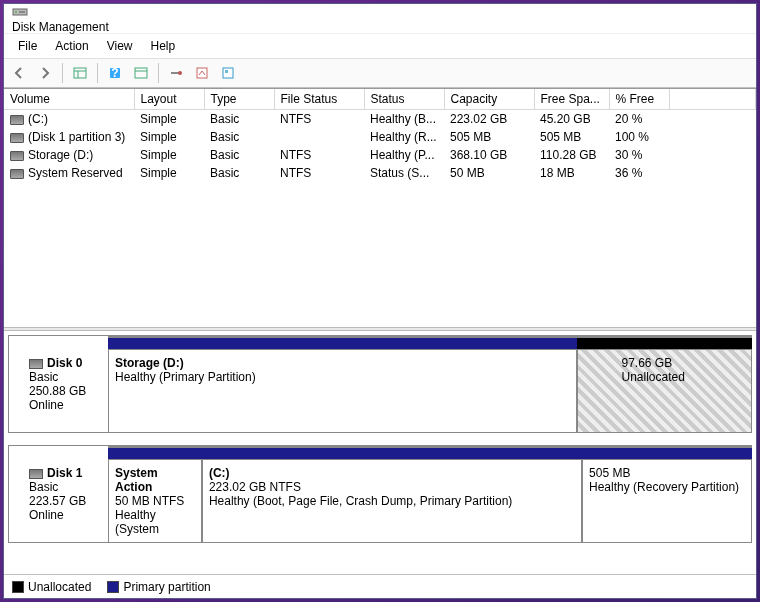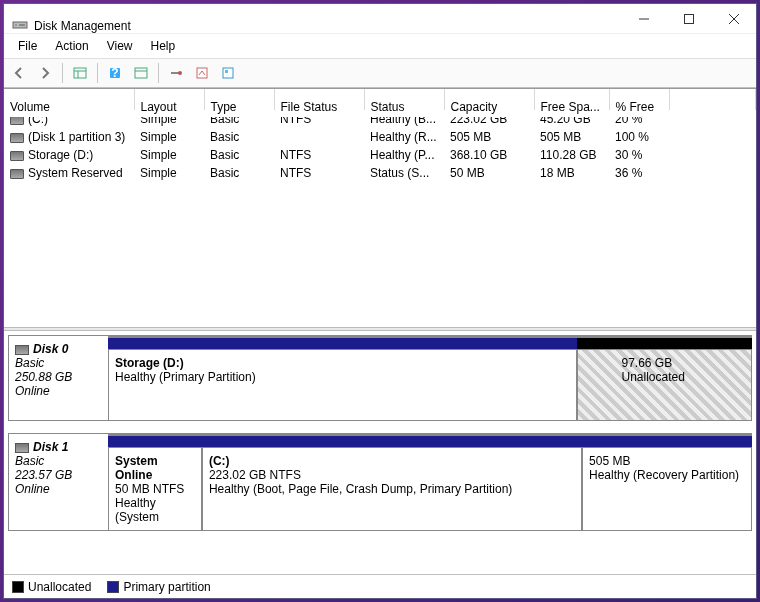--- a/index.html
+++ b/index.html
@@ -1,37 +1,37 @@
 <!DOCTYPE html>
 <html><head>
 <meta charset="utf-8">
 <style>
 * { box-sizing: border-box; margin: 0; padding: 0; font-family: "Segoe UI", Tahoma, sans-serif; font-size: 12px; }
 body { background: linear-gradient(135deg, #6a2c8f, #3b1e6d); width: 760px; height: 602px; overflow: hidden; padding: 3px; }
 .window { background: #fff; width: 100%; height: 100%; display: flex; flex-direction: column; border: 1px solid #5a5a8a; }
-.titlebar { height: 30px; display: flex; align-items: flex-end; padding-left: 8px; background: #fff; border-bottom: 1px solid #eee; }
+.titlebar { height: 30px; display: flex; align-items: flex-start; padding-left: 8px; background: #fff; border-bottom: 1px solid #eee; flex-direction: column; }
 .titlebar .app-icon { width: 16px; height: 16px; margin-right: 6px; display: flex; align-items: center; justify-content: center;}
 .titlebar .title { flex: 1; color: #000; }
 .win-btns { display: flex; height: 100%; }
 .win-btn { width: 45px; display: flex; align-items: center; justify-content: center; color: #555; cursor: default; }
 .menubar { height: 24px; display: flex; align-items: center; padding: 0 6px; gap: 2px; background: #fff; }
 .menu-item { padding: 3px 8px; cursor: default; }
 .toolbar { height: 30px; display: flex; align-items: center; padding: 0 4px; gap: 4px; border-top: 1px solid #e0e0e0; border-bottom: 1px solid #c0c0c0; background: #fafafa; }
 .tbtn { width: 22px; height: 22px; display: flex; align-items: center; justify-content: center; border: 1px solid transparent; cursor: default; }
 .tsep { width: 1px; height: 20px; background: #c8c8c8; margin: 0 2px; }
 .content { flex: 1; display: flex; flex-direction: column; border-top: 1px solid #999; }
 .upper { height: 238px; overflow: auto; background: #fff; }
 .volumes { width: 100%; border-collapse: collapse; }
-.volumes th { text-align: left; font-weight: normal; padding: 3px 6px; border-right: 1px solid #d8d8d8; border-bottom: 1px solid #d8d8d8; background: #fff; white-space: nowrap; position: sticky; top: 8px; }
+.volumes th { text-align: left; font-weight: normal; padding: 3px 6px; border-right: 1px solid #d8d8d8; border-bottom: 1px solid #d8d8d8; background: #fff; white-space: nowrap; position: sticky; top: 0; }
 .volumes td { padding: 2px 6px; white-space: nowrap; }
 .vol-icon { width: 14px; height: 10px; display: inline-block; background: linear-gradient(#777,#aaa); border: 1px solid #555; border-radius: 1px; margin-right: 4px; vertical-align: middle; }
 .splitter { height: 4px; background: #e8e8e8; border-top: 1px solid #bbb; border-bottom: 1px solid #bbb; cursor: row-resize; }
 .lower { flex: 1; overflow-y: scroll; background: #fff; padding: 4px 4px 10px 4px; }
 .disk-row { display: flex; margin-bottom: 12px; background: #fff; }
-.disk-label { width: 100px; border: 1px solid #888; border-right: none; padding: 6px; background: #fff; font-style: italic; }
+.disk-label { width: 100px; border: 1px solid #888; border-right: none; padding: 20px; background: #fff; }
 .disk-label .dl-name { font-weight: bold; }
 .disk-label .dl-ico { width: 14px; height: 10px; display:inline-block; background: linear-gradient(#777,#aaa); border:1px solid #555; margin-right:4px; vertical-align:middle;}
 .disk-map { flex: 1; display: flex; flex-direction: column; }
 .disk-header { height: 14px; display: flex; }
 .disk-header .hseg { border-top: 3px solid #888; }
 .hseg.primary { background: #1c1c8c; }
 .hseg.unalloc { background: #000; }
 .disk-parts { flex: 1; display: flex; min-height: 72px; }
 .part { border: 1px solid #888; padding: 6px; overflow: hidden; background: #fff; }
 .part.unalloc { background: repeating-linear-gradient(45deg, #eee, #eee 4px, #ccc 4px, #ccc 8px); padding-left: 43px; }
@@ -236,21 +236,21 @@
             <div>Online</div>
           </div>
           <div class="disk-map">
             <div class="disk-header">
               <div class="hseg primary" style="width: 14.5833%;"></div>
               <div class="hseg primary" style="width: 59.0278%;"></div>
               <div class="hseg primary" style="width: 26.3889%;"></div>
             </div>
             <div class="disk-parts">
               <div class="part" style="width: 14.5833%;">
-                <div class="p-name">System Online</div>
+                <div class="p-name">System Action</div>
                 <div>50 MB NTFS</div>
                 <div>Healthy (System</div>
               </div>
               <div class="part" style="width: 59.0278%;">
                 <div class="p-name">(C:)</div>
                 <div>223.02 GB NTFS</div>
                 <div>Healthy (Boot, Page File, Crash Dump, Primary Partition)</div>
               </div>
               <div class="part" style="width: 26.3889%;">
                 <div>505 MB</div>

